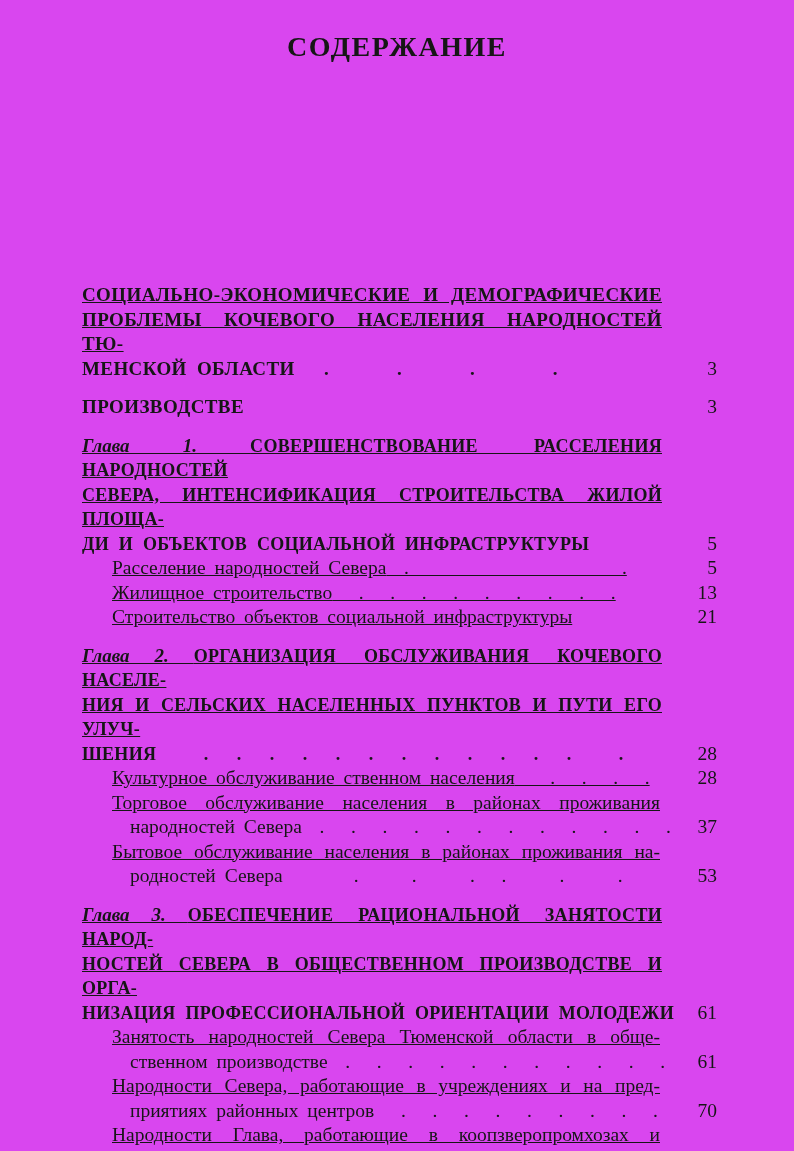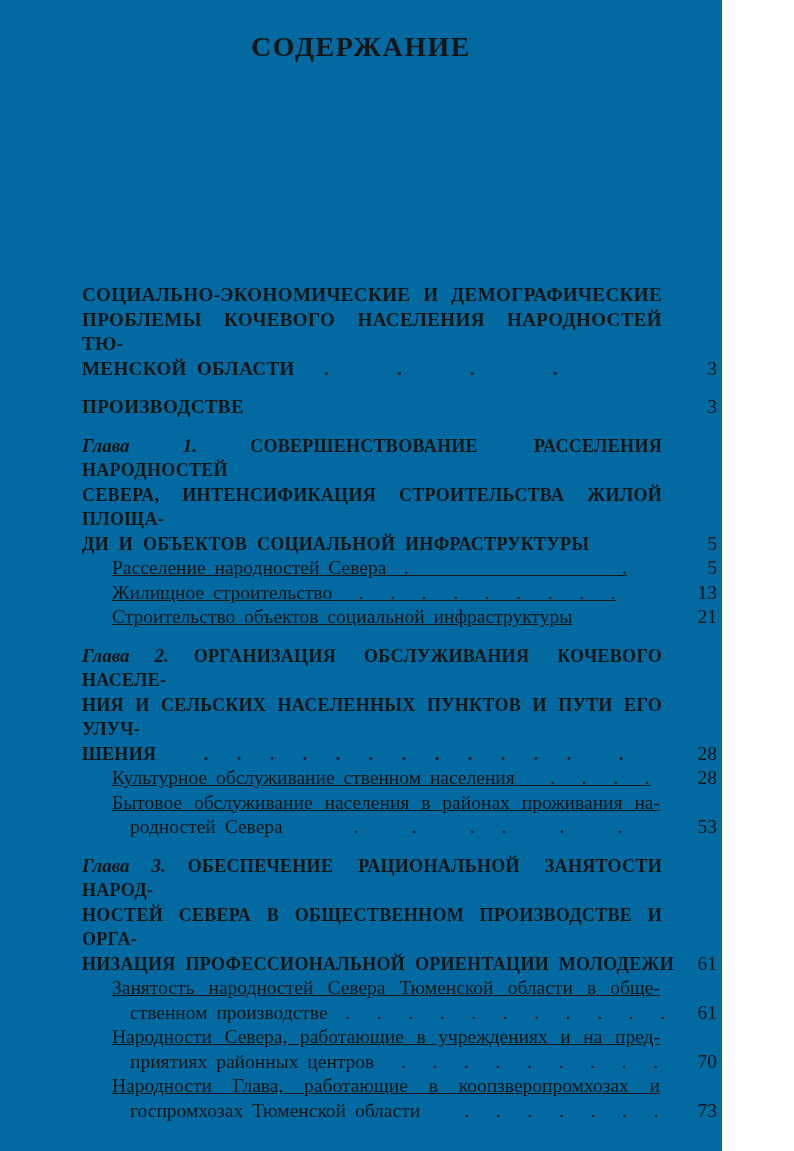--- a/index.html
+++ b/index.html
@@ -3,21 +3,21 @@
 <meta charset="utf-8">
 <style>
   html, body { margin:0; padding:0; }
   body {
     width:794px; height:1151px;
     background:#fefefe;
     font-family:"Liberation Serif", serif;
     color:#161616;
     overflow:hidden;
   }
-  .page { position:relative; width:722px; height:1151px; background:#0369a1; }
+  .page { position:relative; width:794px; height:1151px; background:#d946ef; }
   .doc-title {
     margin:0; padding-top:31px;
     text-align:center;
     font-size:28px; font-weight:bold; letter-spacing:1.5px;
     line-height:32px;
   }
   .toc { position:absolute; left:82px; top:283px; width:635px; }
   .toc-group { margin-top:14px; }
   .toc-group:first-child { margin-top:0; }
   .toc-line { position:relative; line-height:24.5px; }
@@ -31,21 +31,21 @@
   .chapter-prefix {
     font-style:italic; font-weight:bold; font-size:19px;
     letter-spacing:0; word-spacing:2px;
   }
   
   .sub .toc-line { font-size:19.5px; word-spacing:4px; }
   .sub-first { margin-left:30px;text-decoration:underline; }
   .sub-cont  { margin-left:48px; }
   
   .just { text-align:justify; text-align-last:justify; }
-  .main .just, .chapter .just { width:580px; }
+  .main .just, .chapter .just { width:580px;text-decoration:underline; }
   .sub .just { width:548px; }
   
   .final { white-space:pre; }
   .leader { letter-spacing:0; }
   .pagenum {
     position:absolute; right:0; top:0;
     font-weight:normal; font-style:normal;
     font-size:19.5px; letter-spacing:0; word-spacing:0;
   }
 </style>
@@ -86,20 +86,24 @@
       <div class="toc-group">
         <div class="toc-entry chapter">
           <div class="toc-line just"><span class="chapter-prefix">Глава 2. </span><span>ОРГАНИЗАЦИЯ ОБСЛУЖИВАНИЯ КОЧЕВОГО НАСЕЛЕ-</span></div>
           <div class="toc-line just"><span>НИЯ И СЕЛЬСКИХ НАСЕЛЕННЫХ ПУНКТОВ И ПУТИ ЕГО УЛУЧ-</span></div>
           <div class="toc-line final"><span>ШЕНИЯ</span><span class="leader">     .   .   .   .   .   .   .   .   .   .   .   .     .</span><span class="pagenum">28</span></div>
         </div>
         <div class="toc-entry sub">
           <div class="toc-line sub-first final"><span>Культурное обслуживание ственном населения</span><span class="leader">    .   .   .   .</span><span class="pagenum">28</span></div>
         </div>
         <div class="toc-entry sub">
+          <div class="toc-line sub-first just"><span>Торговое обслуживание населения в районах проживания</span></div>
+          <div class="toc-line sub-cont final"><span>народностей Севера</span><span class="leader">  .   .   .   .   .   .   .   .   .   .   .   .</span><span class="pagenum">37</span></div>
+        </div>
+        <div class="toc-entry sub">
           <div class="toc-line sub-first just"><span>Бытовое обслуживание населения в районах проживания на-</span></div>
           <div class="toc-line sub-cont final"><span>родностей Севера</span><span class="leader">        .      .      .   .      .      .</span><span class="pagenum">53</span></div>
         </div>
       </div>
       <div class="toc-group">
         <div class="toc-entry chapter">
           <div class="toc-line just"><span class="chapter-prefix">Глава 3. </span><span>ОБЕСПЕЧЕНИЕ РАЦИОНАЛЬНОЙ ЗАНЯТОСТИ НАРОД-</span></div>
           <div class="toc-line just"><span>НОСТЕЙ СЕВЕРА В ОБЩЕСТВЕННОМ ПРОИЗВОДСТВЕ И ОРГА-</span></div>
           <div class="toc-line final"><span>НИЗАЦИЯ ПРОФЕССИОНАЛЬНОЙ ОРИЕНТАЦИИ МОЛОДЕЖИ</span><span class="pagenum">61</span></div>
         </div>

